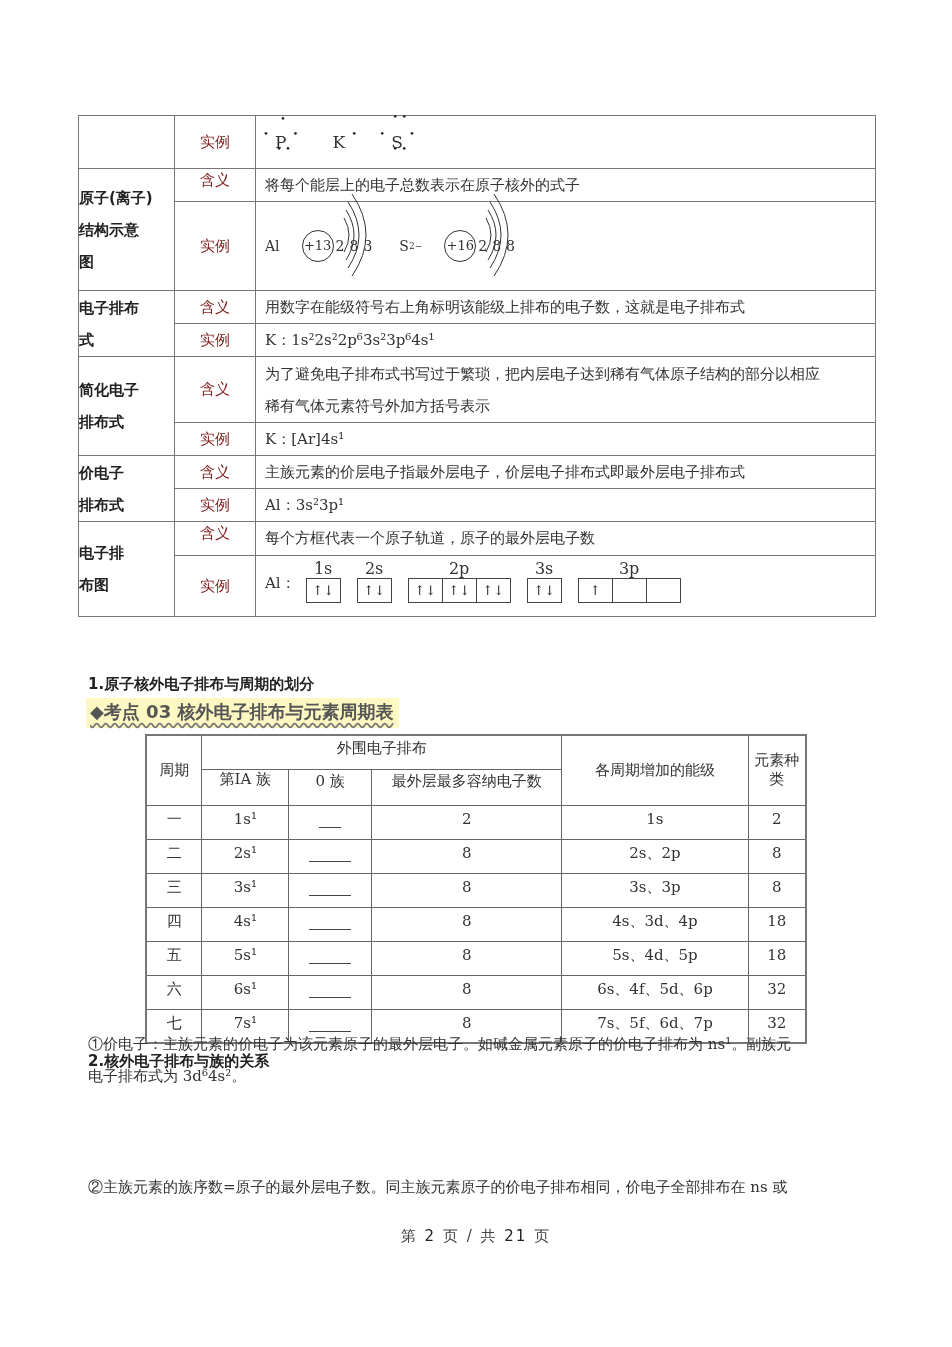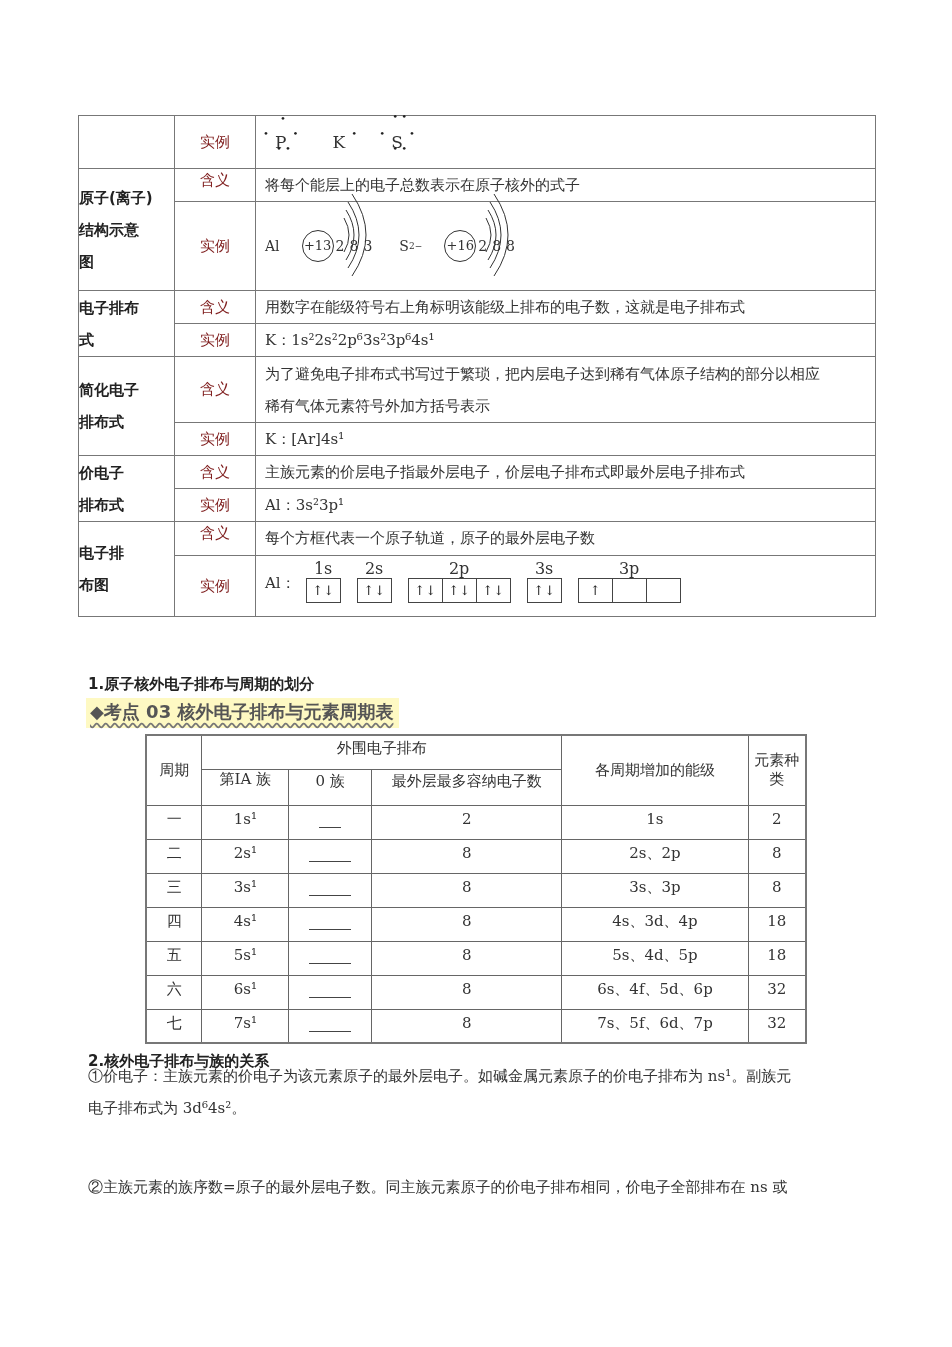--- a/index.html
+++ b/index.html
@@ -385,21 +385,28 @@
       <td><span class="blank" style="width:42px"></span></td>
       <td>8</td>
       <td>7s、5f、6d、7p</td>
       <td>32</td>
     </tr>
   </tbody>
     </table>
 
   <div class="subheading subheading2">2.核外电子排布与族的关系</div>
 
-  <div class="para" style="top:1060px">
+  <div class="para" style="top:1028px">
     <div>①价电子：主族元素的价电子为该元素原子的最外层电子。如碱金属元素原子的价电子排布为 ns¹。副族元</div>
     <div>电子排布式为 3d⁶4s²。</div>
   </div>
   <div class="para" style="top:1171px">
     <div>②主族元素的族序数=原子的最外层电子数。同主族元素原子的价电子排布相同，价电子全部排布在 ns 或</div>
   </div>
 
+  <div class="footer">
+    <span>第</span>
+    <b>2</b>
+    <span>页 / 共</span>
+    <b>21</b>
+    <span>页</span>
+  </div>
 </div>
 
 </body></html>

